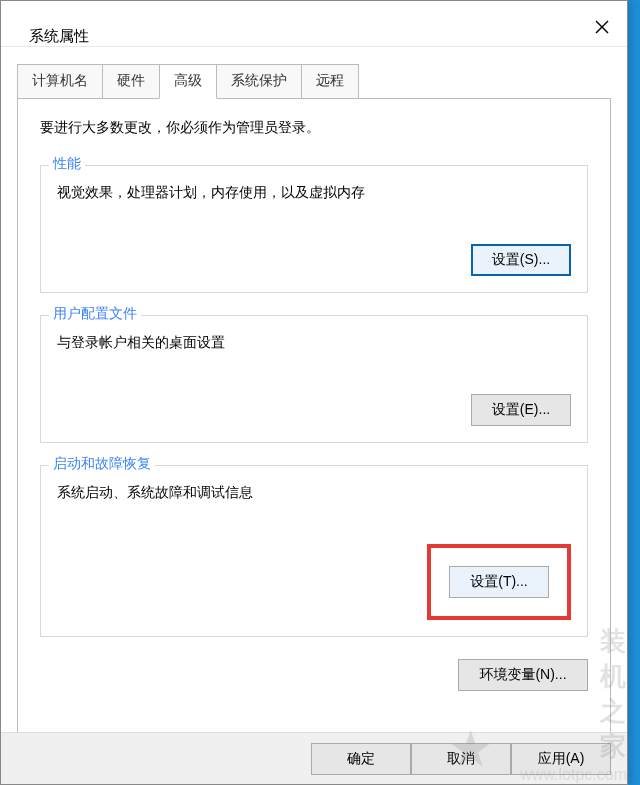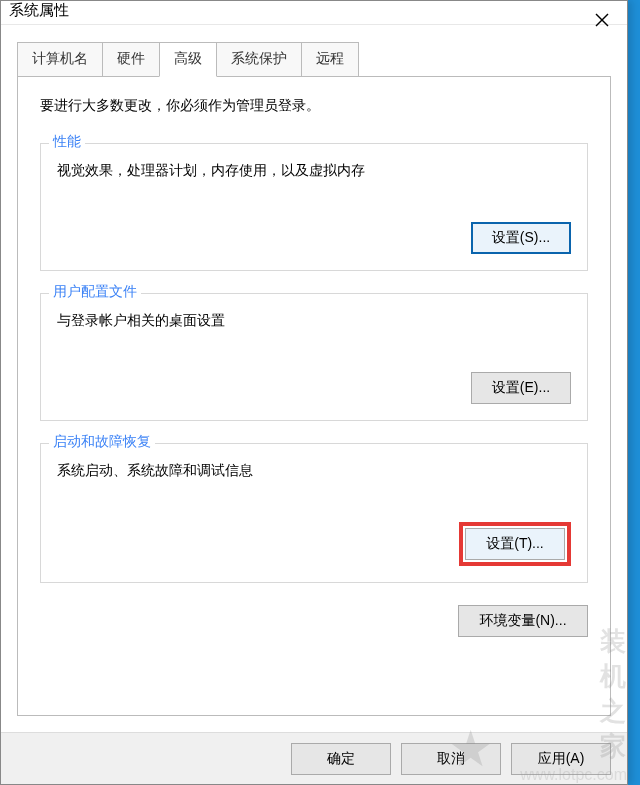--- a/index.html
+++ b/index.html
@@ -15,25 +15,25 @@
   .dialog {
     position: absolute;
     top: 0; left: 0;
     width: 628px;
     height: 785px;
     background: #ffffff;
     border: 1px solid #888;
     box-shadow: 4px 0 8px rgba(0,0,0,0.15);
   }
   .titlebar {
-    height: 24px;
-    display: flex;
-    align-items: flex-start;
+    height: 46px;
+    display: flex;
+    align-items: flex-end;
     justify-content: space-between;
-    padding: 0 0 0 8px;
+    padding: 0 0 0 28px;
     border-bottom: 1px solid #e8e8e8;
     background: #fff;
   }
   .title-text { font-size: 15px; color: #000; }
   .close-btn {
     width: 50px; height: 38px;
     display: flex; align-items: center; justify-content: center;
     font-size: 18px; color: #000;
     cursor: default;
   }
@@ -113,41 +113,40 @@
   .btn.focused {
     border: 2px solid #0a64ad;
     background: #eaf3fb;
   }
   .btn.red-highlight-wrap {
     border: 1px solid #aaa;
     background: #eaf3fb;
   }
   .red-box {
     border: 4px solid #e53935;
-    padding: 2px;
+    padding: 18px;
     display: inline-block;
   }
   .env-row {
     display: flex;
     justify-content: flex-end;
     margin-top: 18px;
   }
   .bottom-bar {
     position: absolute;
     bottom: 0;
     left: 0;
     width: 100%;
     height: 52px;
     background: #f0f0f0;
     border-top: 1px solid #ddd;
     display: flex;
     align-items: center;
     justify-content: flex-end;
     padding-right: 16px;
-    gap: 10px;
   }
   .watermark {
     position: absolute;
     right: -6px;
     bottom: -6px;
     pointer-events: none;
     opacity: 0.24;
   }
   .watermark-star {
     position: absolute;

